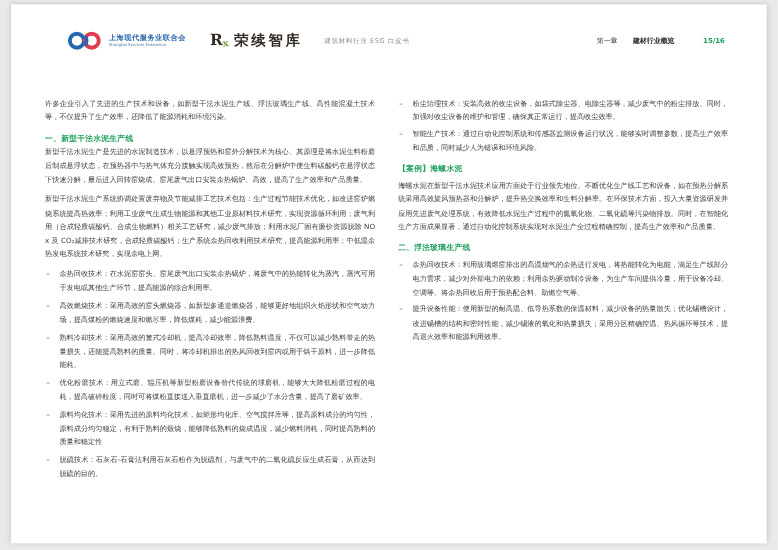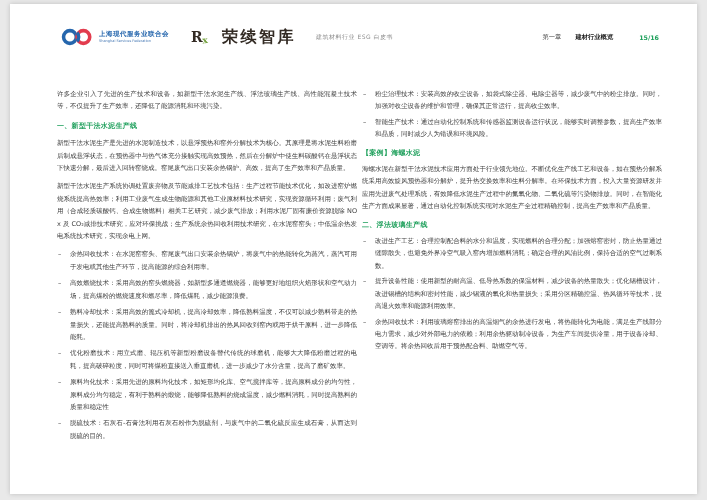--- a/index.html
+++ b/index.html
@@ -21,39 +21,39 @@
     display:flex; align-items:center;
   }
   .org-logo { width:34px; height:20px; flex:0 0 auto; margin-right:5px; }
   .org-text { display:flex; flex-direction:column; line-height:1.15; margin-right:22px; }
   .org-cn { font-size:6.5px; font-weight:bold; color:#2566ad; letter-spacing:.5px; white-space:nowrap; }
   .org-en { font-size:3.5px; color:#4a7bb5; white-space:nowrap; }
   .brand { display:flex; align-items:center; margin-right:20px; }
   .brand-r { font-family:"DejaVu Serif", serif; font-weight:bold; font-size:14px; color:#332b24; line-height:1; }
   .brand-x { font-family:"DejaVu Serif", serif; font-weight:bold; font-size:9px; color:#76a240; line-height:1;
              transform:rotate(-8deg) translate(-1px,3px); display:inline-block; }
-  .brand-name { font-size:16px; font-weight:bold; color:#332b24; letter-spacing:2.5px; margin-left:14px; white-space:nowrap; }
+  .brand-name { font-size:13px; font-weight:bold; color:#332b24; letter-spacing:2.5px; margin-left:5px; white-space:nowrap; }
   .doc-title { font-size:6px; color:#8f8f8f; letter-spacing:.5px; white-space:nowrap; }
   .header-spacer { flex:1 1 auto; }
   .chapter { font-size:6.3px; color:#3c3c3c; white-space:nowrap; }
   .chapter-title { font-size:6.3px; color:#222; font-weight:bold; margin-left:14px; white-space:nowrap; }
   .page-num { font-size:6.3px; color:#1fa05c; font-weight:bold; margin-left:26px; white-space:nowrap; }
   
   .col {
     position:absolute; top:84px; width:300px;
     font-size:6.5px; line-height:12.4px; color:#404040;
     text-align:justify; word-break:break-all;
   }
-  .col-left  { left:47px; }
+  .col-left  { left:31px; }
   .col-right { left:352px; }
   .para { margin-bottom:6px; }
   .col-right .para { margin-bottom:5px; }
   .sec-heading {
     font-size:7px; font-weight:bold; color:#1fa05c;
-    margin-top:7px; margin-bottom:5px; text-align:left; letter-spacing:.3px;
+    margin-top:7px; text-align:left; letter-spacing:.3px;
   }
   .col-right .sec-heading { margin-top:6px; margin-bottom:4px; }
   .bullet { position:relative; padding-left:13px; margin-bottom:4px; }
   .col-right .bullet { margin-bottom:3px; }
   .bullet::before { content:"–"; position:absolute; left:1px; top:0; color:#404040; }
 </style>
 </head>
 <body>
 
 <div class="page">
@@ -77,33 +77,32 @@
     <span class="header-spacer"></span>
     <span class="chapter">第一章</span>
     <span class="chapter-title">建材行业概览</span>
     <span class="page-num">15/16</span>
   </div>
 
   <div class="col col-left">
     <div class="para">许多企业引入了先进的生产技术和设备，如新型干法水泥生产线、浮法玻璃生产线、高性能混凝土技术等，不仅提升了生产效率，还降低了能源消耗和环境污染。</div>
     <div class="sec-heading">一、新型干法水泥生产线</div>
     <div class="para">新型干法水泥生产是先进的水泥制造技术，以悬浮预热和窑外分解技术为核心。其原理是将水泥生料粉磨后制成悬浮状态，在预热器中与热气体充分接触实现高效预热，然后在分解炉中使生料碳酸钙在悬浮状态下快速分解，最后进入回转窑烧成。窑尾废气出口安装余热锅炉、高效，提高了生产效率和产品质量。</div>
-    <div class="para">新型干法水泥生产系统协调处置废弃物及节能减排工艺技术包括：生产过程节能技术优化，如改进窑炉燃烧系统提高热效率；利用工业废气生成生物能源和其他工业原材料技术研究，实现资源循环利用；废气利用（合成轻质碳酸钙、合成生物燃料）相关工艺研究，减少废气排放；利用水泥厂固有廉价资源脱除 NOx 及 CO₂减排技术研究，应对环保挑战；生产系统余热回收利用技术研究，在水泥窑窑头；中低温余热发电系统技术研究，实现余电上网。</div>
+    <div class="para">新型干法水泥生产系统协调处置废弃物及节能减排工艺技术包括：生产过程节能技术优化，如改进窑炉燃烧系统提高热效率；利用工业废气生成生物能源和其他工业原材料技术研究，实现资源循环利用；废气利用（合成轻质碳酸钙、合成生物燃料）相关工艺研究，减少废气排放；利用水泥厂固有廉价资源脱除 NOx 及 CO₂减排技术研究，合成轻质碳酸钙；生产系统余热回收利用技术研究，提高能源利用率；中低温余热发电系统技术研究，实现余电上网。</div>
     <div class="bullet">余热回收技术：在水泥窑窑头、窑尾废气出口安装余热锅炉，将废气中的热能转化为蒸汽，蒸汽可用于发电或其他生产环节，提高能源的综合利用率。</div>
     <div class="bullet">高效燃烧技术：采用高效的窑头燃烧器，如新型多通道燃烧器，能够更好地组织火焰形状和空气动力场，提高煤粉的燃烧速度和燃尽率，降低煤耗，减少能源浪费。</div>
     <div class="bullet">熟料冷却技术：采用高效的篦式冷却机，提高冷却效率，降低熟料温度，不仅可以减少熟料带走的热量损失，还能提高熟料的质量。同时，将冷却机排出的热风回收到窑内或用于烘干原料，进一步降低能耗。</div>
     <div class="bullet">优化粉磨技术：用立式磨、辊压机等新型粉磨设备替代传统的球磨机，能够大大降低粉磨过程的电耗，提高破碎粒度，同时可将煤粉直接送入垂直磨机，进一步减少了水分含量，提高了磨矿效率。</div>
     <div class="bullet">原料均化技术：采用先进的原料均化技术，如矩形均化库、空气搅拌库等，提高原料成分的均匀性，原料成分均匀稳定，有利于熟料的煅烧，能够降低熟料的烧成温度，减少燃料消耗，同时提高熟料的质量和稳定性</div>
     <div class="bullet">脱硫技术：石灰石-石膏法利用石灰石粉作为脱硫剂，与废气中的二氧化硫反应生成石膏，从而达到脱硫的目的。</div>
   </div>
 
   <div class="col col-right">
     <div class="bullet">粉尘治理技术：安装高效的收尘设备，如袋式除尘器、电除尘器等，减少废气中的粉尘排放。同时，加强对收尘设备的维护和管理，确保其正常运行，提高收尘效率。</div>
     <div class="bullet">智能生产技术：通过自动化控制系统和传感器监测设备运行状况，能够实时调整参数，提高生产效率和品质，同时减少人为错误和环境风险。</div>
     <div class="sec-heading">【案例】海螺水泥</div>
     <div class="para">海螺水泥在新型干法水泥技术应用方面处于行业领先地位。不断优化生产线工艺和设备，如在预热分解系统采用高效旋风预热器和分解炉，提升热交换效率和生料分解率。在环保技术方面，投入大量资源研发并应用先进废气处理系统，有效降低水泥生产过程中的氮氧化物、二氧化硫等污染物排放。同时，在智能化生产方面成果显著，通过自动化控制系统实现对水泥生产全过程精确控制，提高生产效率和产品质量。</div>
     <div class="sec-heading">二、浮法玻璃生产线</div>
-    <div class="bullet">改进生产工艺：合理控制配合料的水分和温度，实现燃料的合理分配；加强熔窑密封，防止热量通过缝隙散失，也避免外界冷空气吸入窑内增加燃料消耗；确定合理的风油比例，保持合适的空气过剩系数。</div>
+    <div class="bullet">余热回收技术：利用玻璃熔窑排出的高温烟气的余热进行发电，将热能转化为电能，满足生产线部分电力需求，减少对外部电力的依赖；利用余热驱动制冷设备，为生产车间提供冷量，用于设备冷却、空调等。将余热回收后用于预热配合料、助燃空气等。</div>
     <div class="bullet">提升设备性能：使用新型的耐高温、低导热系数的保温材料，减少设备的热量散失；优化锡槽设计，改进锡槽的结构和密封性能，减少锡液的氧化和热量损失；采用分区精确控温、热风循环等技术，提高退火效率和能源利用效率。</div>
-    <div class="bullet">余热回收技术：利用玻璃熔窑排出的高温烟气的余热进行发电，将热能转化为电能，满足生产线部分电力需求，减少对外部电力的依赖；利用余热驱动制冷设备，为生产车间提供冷量，用于设备冷却、空调等。将余热回收后用于预热配合料、助燃空气等。</div>
   </div>
 
 </div>
 
 </body></html>

